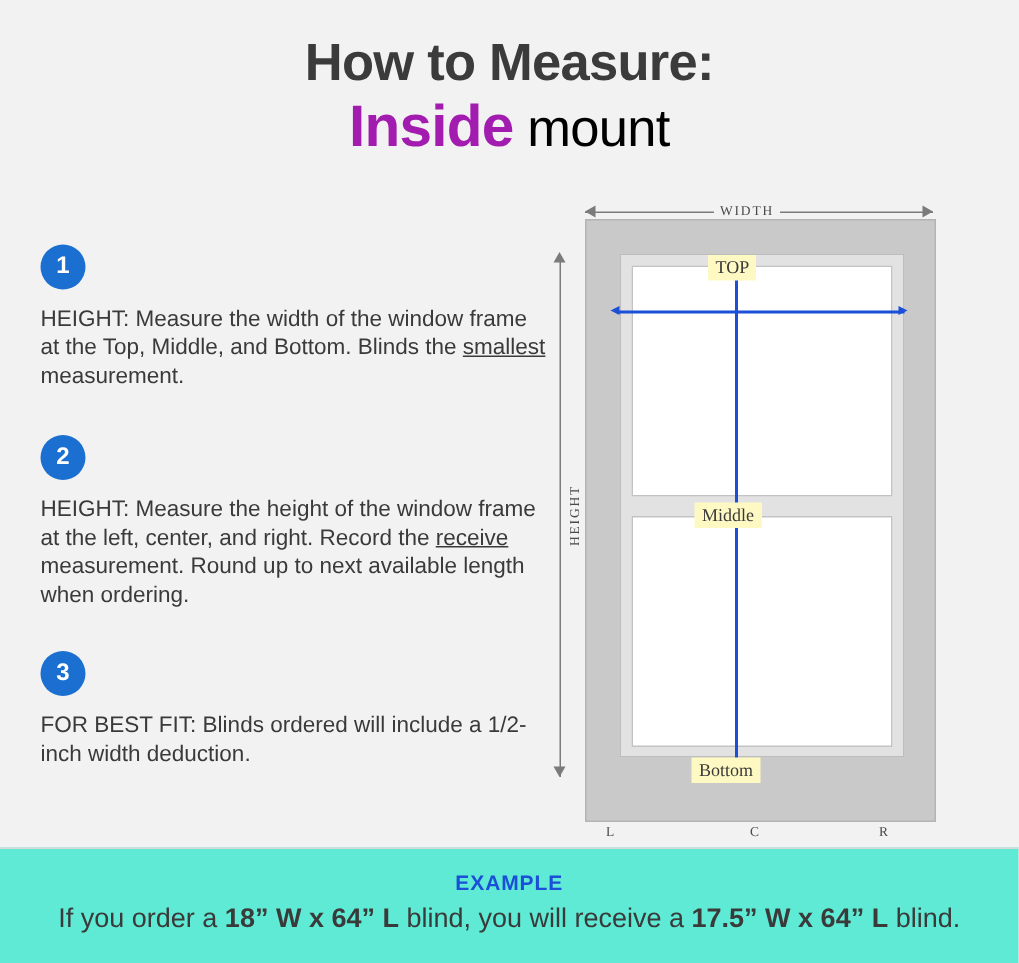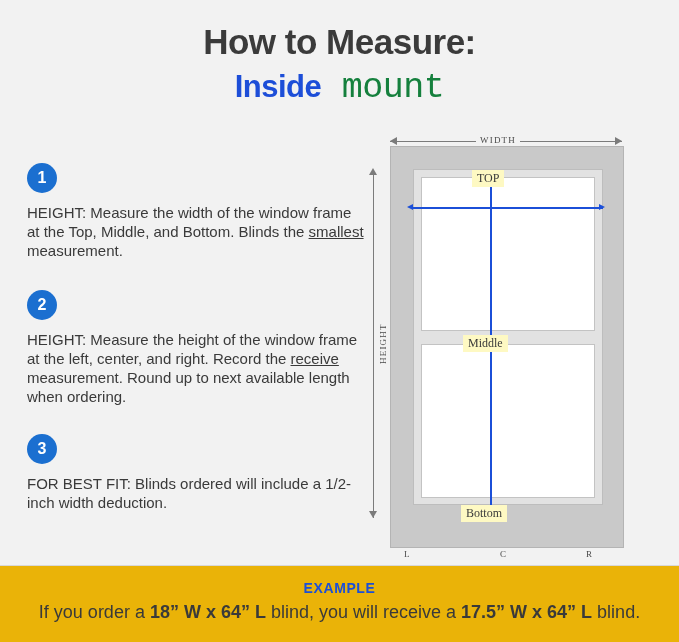--- a/index.html
+++ b/index.html
@@ -36,27 +36,26 @@
     letter-spacing: -0.5px;
     line-height: 40px;
   }
   .title-line2 {
     font-size: 35px;
     font-weight: bold;
     line-height: 46px;
     letter-spacing: -0.5px;
   }
   .title-accent {
-    color: #1d4ed8;
-    font-size: 31px;
+    color: #a21caf;
+    font-size: 39px;
   }
   .title-rest {
-    color: #15803d;
+    color: #000000;
     font-weight: normal;
-    font-family: Liberation Mono, monospace;
   }
 
   
   .steps {
     position: absolute;
     left: 27px;
     top: 163px;
     width: 350px;
   }
   .step {
@@ -189,21 +188,21 @@
 
   
   .footer {
     position: absolute;
     left: 0;
     bottom: 0;
     width: 679px;
     border-top: 1px solid #d8d8d8;
     padding-top: 14px;
     text-align: center;
-    background: #eab308;
+    background: #5eead4;
     height: 62px;
   }
   .footer-title {
     color: #1b4fd8;
     font-size: 14px;
     font-weight: bold;
     letter-spacing: 0.6px;
     margin-bottom: 6px;
   }
   .footer-text {

